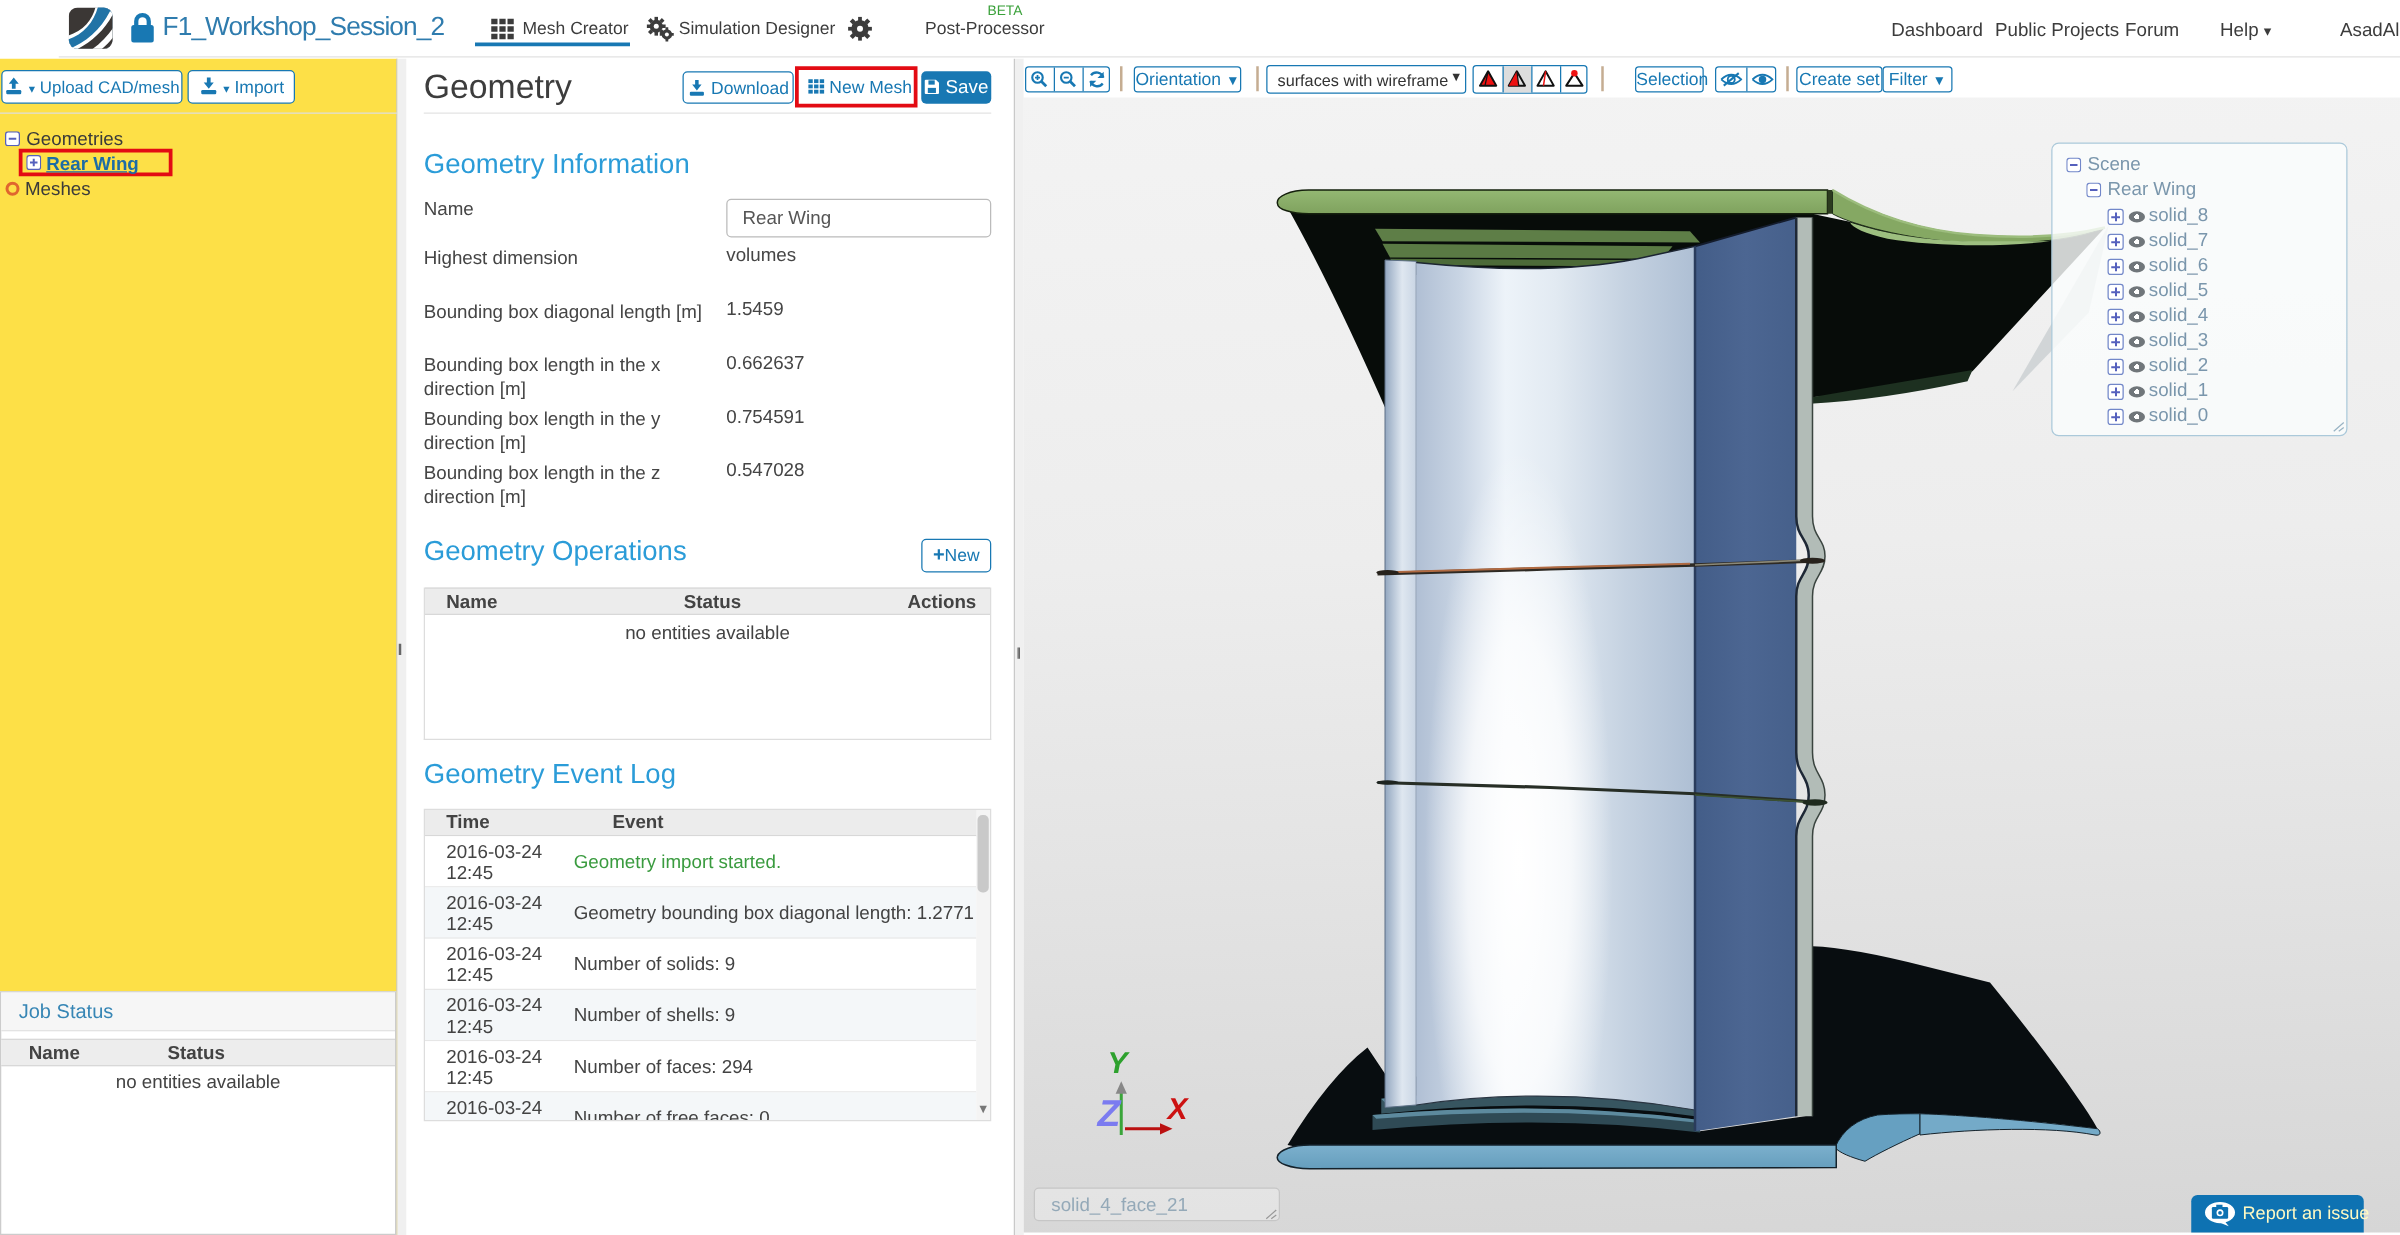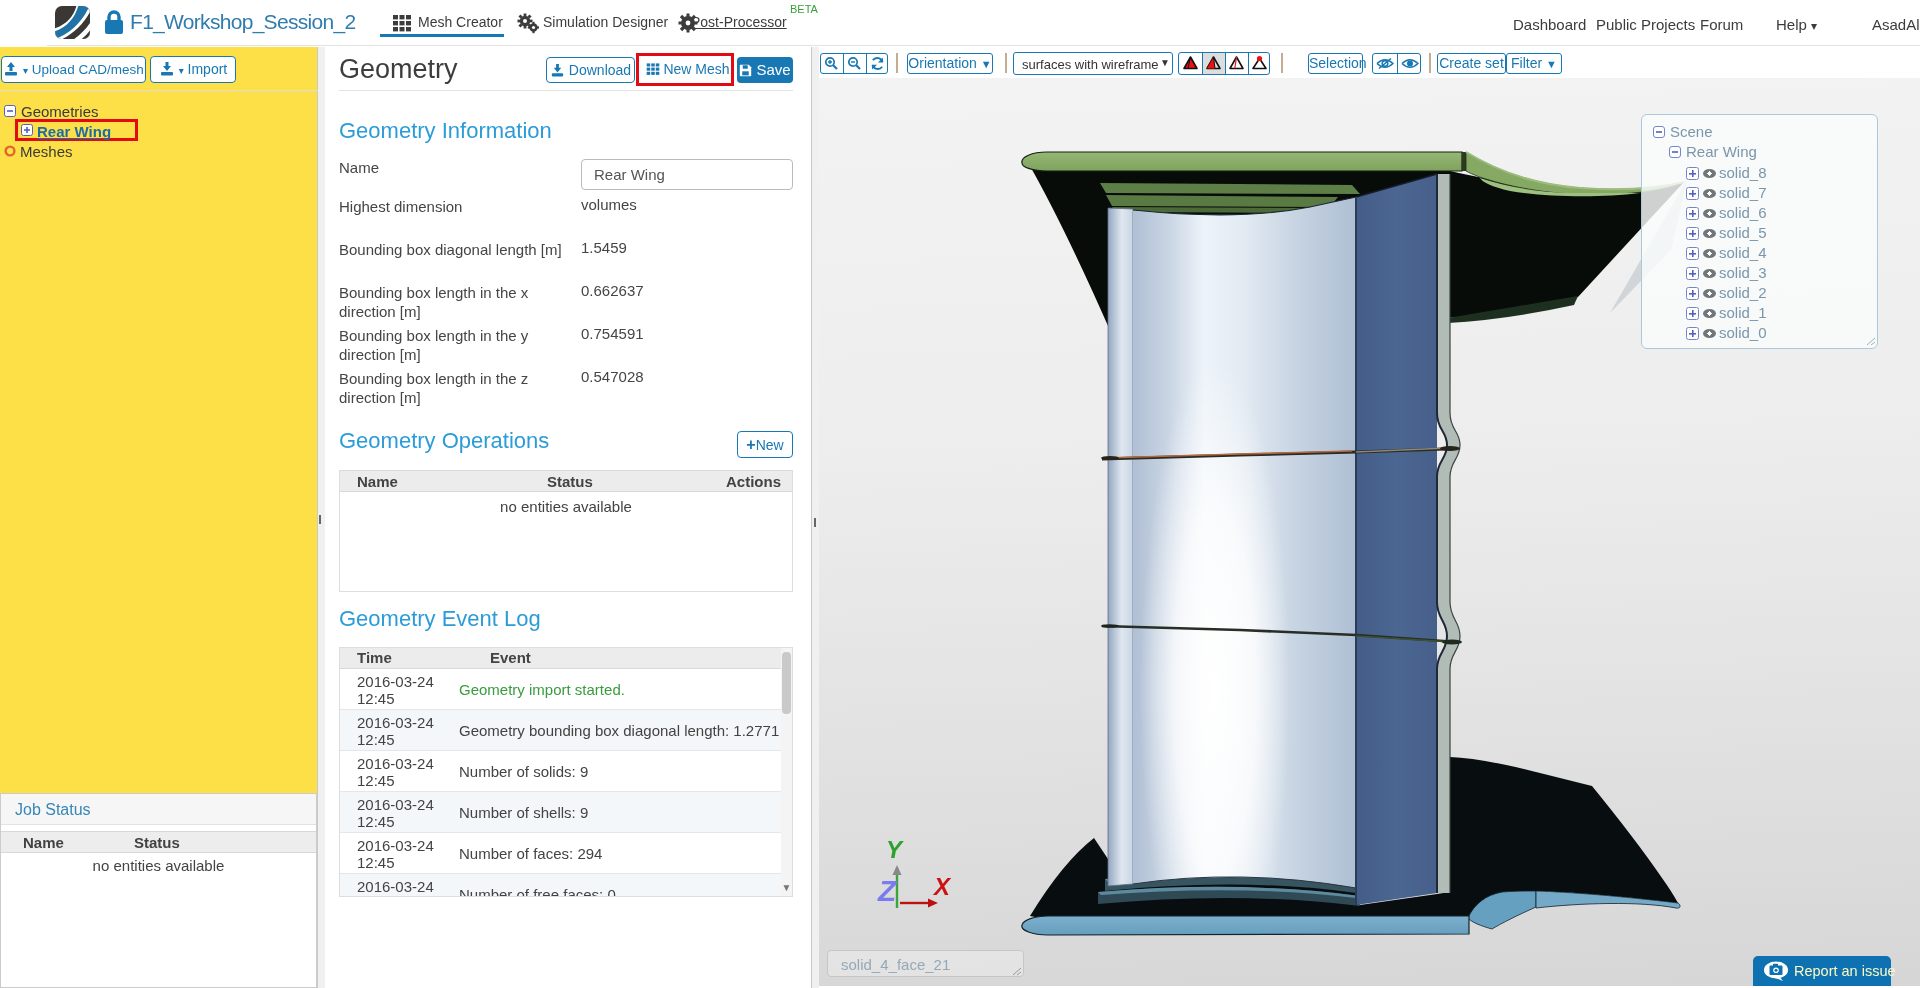--- a/index.html
+++ b/index.html
@@ -117,21 +117,21 @@
           <rect x="8.5" y="15.5" width="3" height="4"></rect>
           <rect x="0.5" y="8.5" width="4" height="3"></rect>
           <rect x="15.5" y="8.5" width="4" height="3"></rect>
           <rect x="2.5" y="2.5" width="3.4" height="3.4" transform="rotate(45 4.2 4.2)"></rect>
           <rect x="14.1" y="2.5" width="3.4" height="3.4" transform="rotate(45 15.8 4.2)"></rect>
           <rect x="2.5" y="14.1" width="3.4" height="3.4" transform="rotate(45 4.2 15.8)"></rect>
           <rect x="14.1" y="14.1" width="3.4" height="3.4" transform="rotate(45 15.8 15.8)"></rect>
         </g>
     <circle cx="10" cy="10" r="2.4" fill="#fff"></circle>
   </svg>
-  <div class="navtab" style="left:644px;text-decoration:underline;">Post-Processor</div>
+  <div class="navtab" style="left:693px;">Post-Processor</div>
   <div class="abs" style="left:743px;top:3px;font-size:11px;color:#3aa13a;">BETA</div>
   <div class="navright" style="left:1466px;">Dashboard</div>
   <div class="navright" style="left:1549px;">Public Projects</div>
   <div class="navright" style="left:1653px;">Forum</div>
   <div class="navright" style="left:1729px;">Help <span style="font-size:12px;">▾</span></div>
   <div class="navright" style="left:1825px;">AsadAli <span style="font-size:12px;">▾</span></div>
 </div>
 <div id="leftpanel">
   <div class="obtn" style="left:1px;top:9px;width:145px;font-size:13.5px;">
     <svg style="vertical-align:-3px;" width="16" height="16" viewBox="0 0 16 16">

